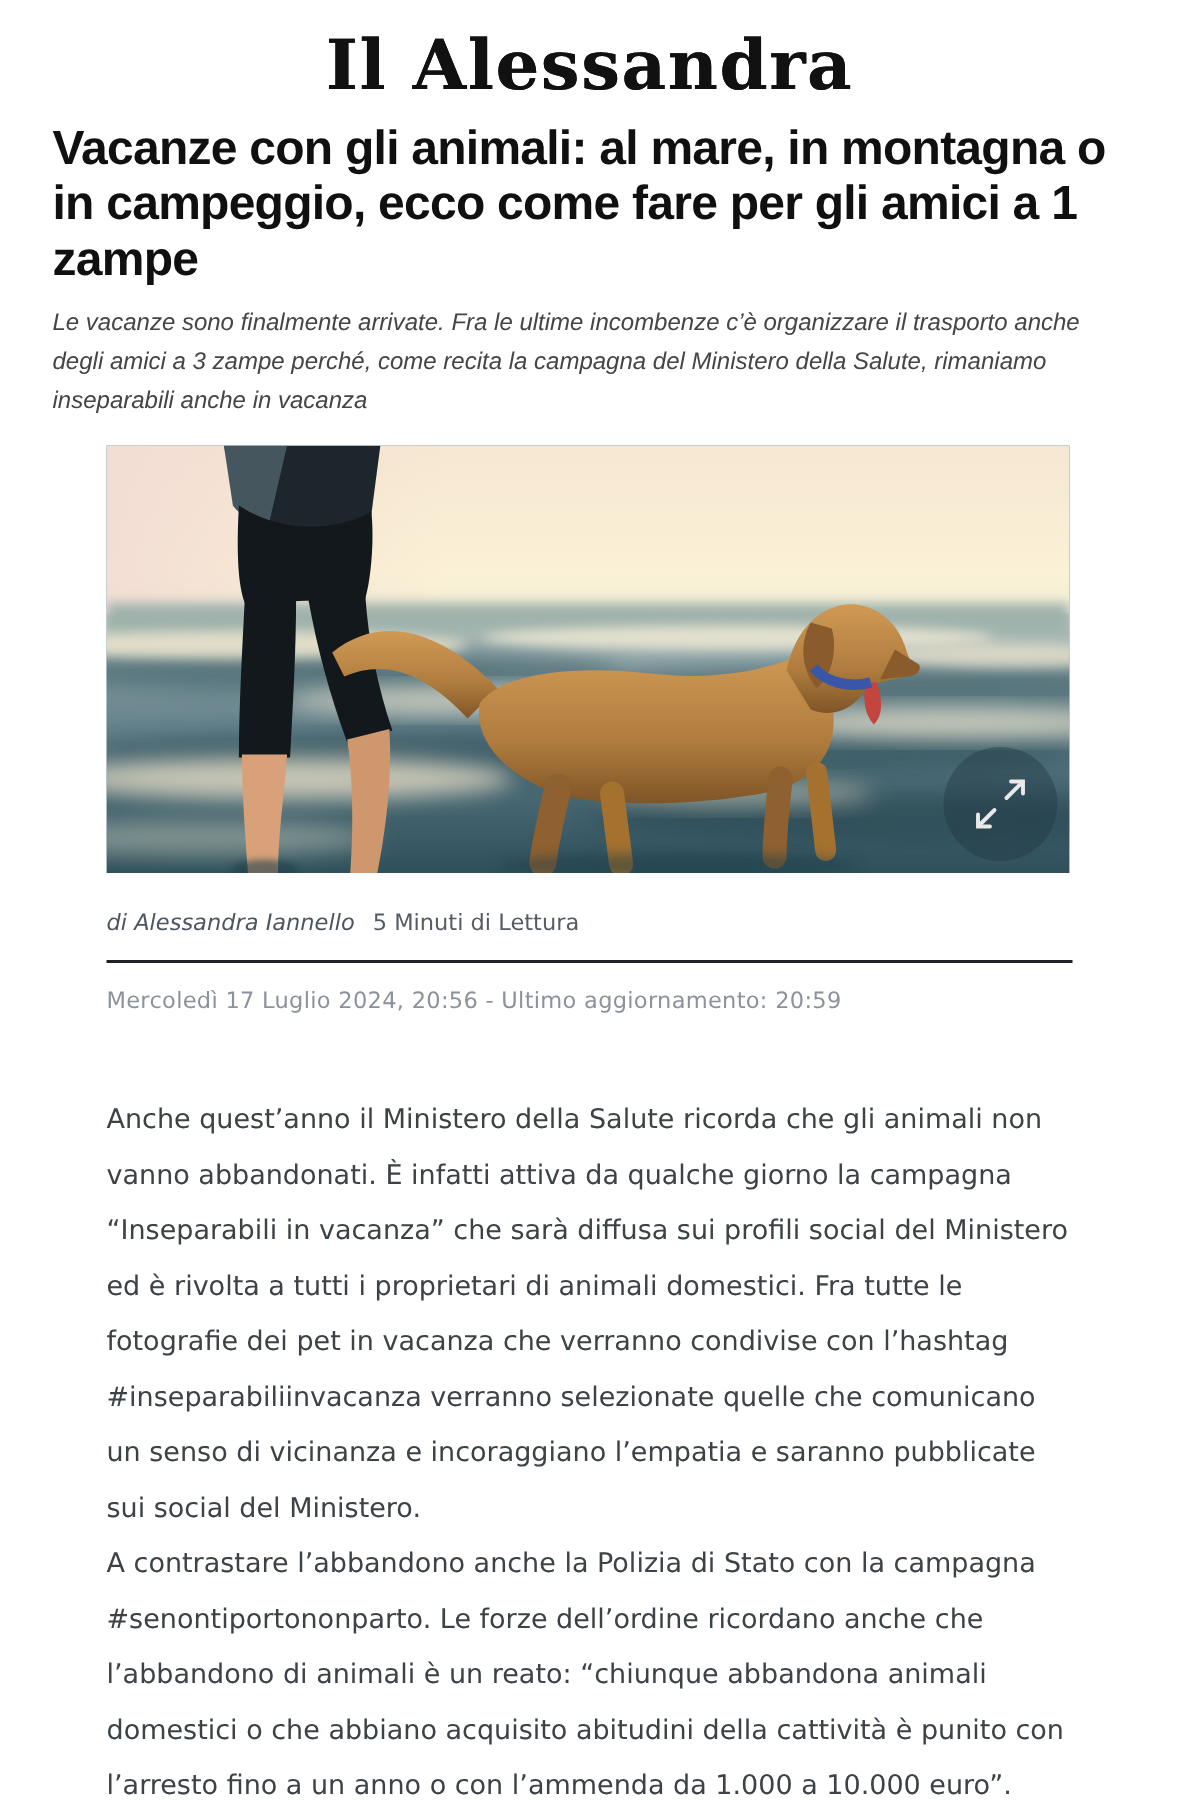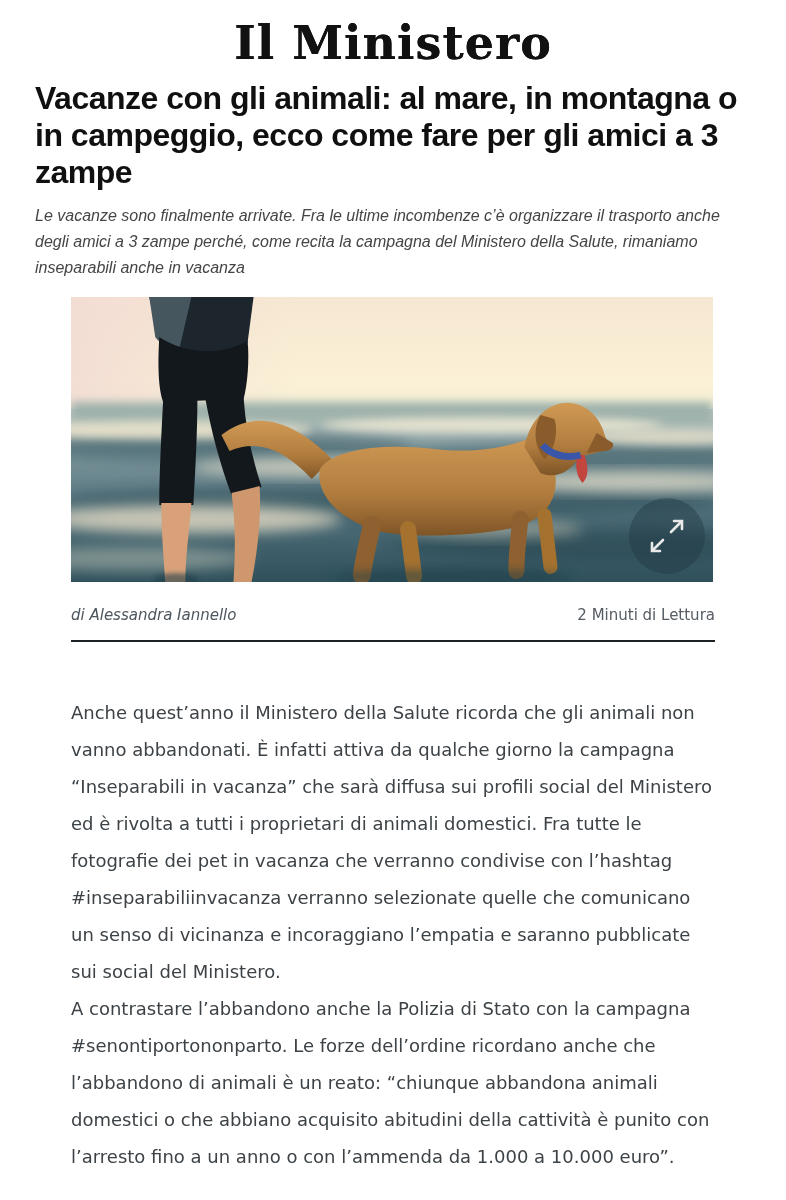--- a/index.html
+++ b/index.html
@@ -23,42 +23,42 @@
 
   
   figure.hero{position:relative;width:642px;height:285px;margin:16px 0 0;padding:0;
     overflow:hidden;background:#7d949b;}
   figure.hero svg{display:block;width:100%;height:100%;}
   .expand-btn{position:absolute;right:8px;bottom:8px;width:76px;height:76px;border:none;
     border-radius:50%;background:rgba(30,56,66,0.42);cursor:pointer;padding:0;}
   .expand-btn svg{width:100%;height:100%;}
 
   
-  .meta-row{display:flex;justify-content:space-between;align-items:flex-end;margin-top:24px;}
+  .meta-row{display:flex;align-items:flex-end;margin-top:24px;gap:12px;}
   .byline{font-style:italic;font-size:15px;color:#4d565e;}
   .read-time{font-size:15px;color:#555c63;}
 
   .rule{border:none;border-top:2.5px solid #1d2226;margin:16px 0 0;}
 
   .dateline{margin-top:16px;font-size:15px;color:#8b929b;letter-spacing:0.2px;}
 
   
   .body-copy{margin-top:52px;max-width:644px;font-size:18px;line-height:37px;color:#3c4246;}
   .body-copy p{margin:0;}
 </style>
 </head>
 <body>
 
 <div class="page">
 
   <header class="masthead">
-    <span class="logo">Il Ministero</span>
+    <span class="logo">Il Alessandra</span>
   </header>
 
-  <h1 class="headline">Vacanze con gli animali: al mare, in montagna o in campeggio, ecco come fare per gli amici a 3 zampe</h1>
+  <h1 class="headline">Vacanze con gli animali: al mare, in montagna o in campeggio, ecco come fare per gli amici a 1 zampe</h1>
 
   <p class="standfirst">Le vacanze sono finalmente arrivate. Fra le ultime incombenze c’è organizzare il trasporto anche degli amici a 3 zampe perché, come recita la campagna del Ministero della Salute, rimaniamo inseparabili anche in vacanza</p>
 
   <div class="article-inner">
 
     <figure class="hero">
       <svg viewBox="0 0 640 285" preserveAspectRatio="none" aria-hidden="true">
         <defs>
           <linearGradient id="sky" x1="0" y1="0" x2="0" y2="1">
             <stop offset="0" stop-color="#f6e7d2"></stop>
@@ -157,25 +157,26 @@
               <path d="M45 23 L53 23 L53 31"></path>
             <path d="M34 42 L24 52"></path>
               <path d="M31 53 L23 53 L23 45"></path>
           </g>
         </svg>
       </button>
     </figure>
 
     <div class="meta-row">
       <span class="byline">di Alessandra Iannello</span>
-      <span class="read-time">2 Minuti di Lettura</span>
+      <span class="read-time">5 Minuti di Lettura</span>
     </div>
 
     <hr class="rule">
 
+    <div class="dateline">Mercoledì 17 Luglio 2024, 20:56 - Ultimo aggiornamento: 20:59</div>
 
     <div class="body-copy">
       <p>Anche quest’anno il Ministero della Salute ricorda che gli animali non vanno abbandonati. È infatti attiva da qualche giorno la campagna “Inseparabili in vacanza” che sarà diffusa sui profili social del Ministero ed è rivolta a tutti i proprietari di animali domestici. Fra tutte le fotografie dei pet in vacanza che verranno condivise con l’hashtag #inseparabiliinvacanza verranno selezionate quelle che comunicano un senso di vicinanza e incoraggiano l’empatia e saranno pubblicate sui social del Ministero.</p>
       <p>A contrastare l’abbandono anche la Polizia di Stato con la campagna #senontiportononparto. Le forze dell’ordine ricordano anche che l’abbandono di animali è un reato: “chiunque abbandona animali domestici o che abbiano acquisito abitudini della cattività è punito con l’arresto fino a un anno o con l’ammenda da 1.000 a 10.000 euro”.</p>
     </div>
 
   </div>
 </div>
 
 </body></html>

